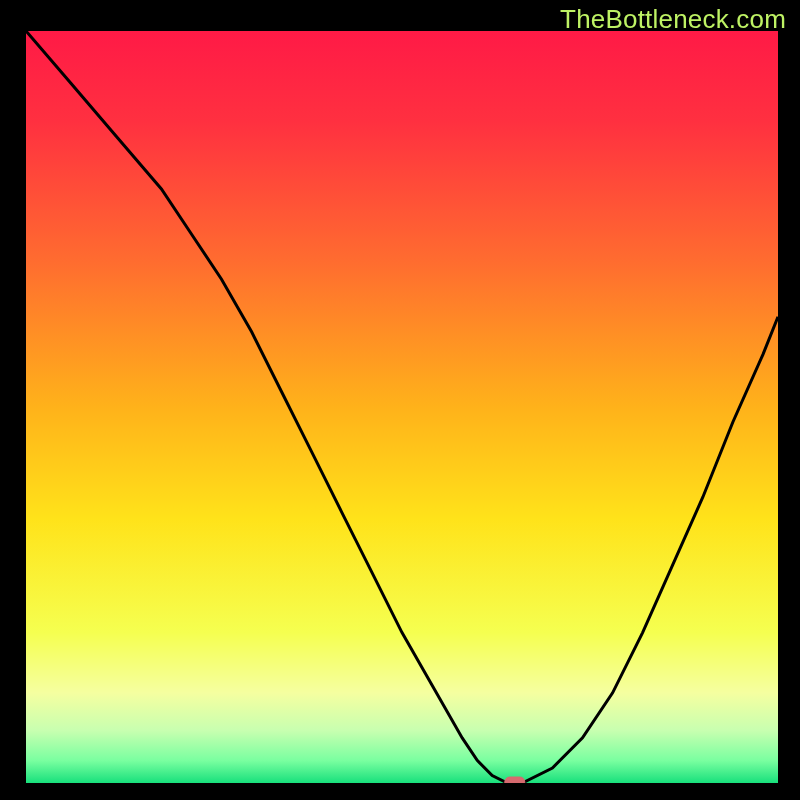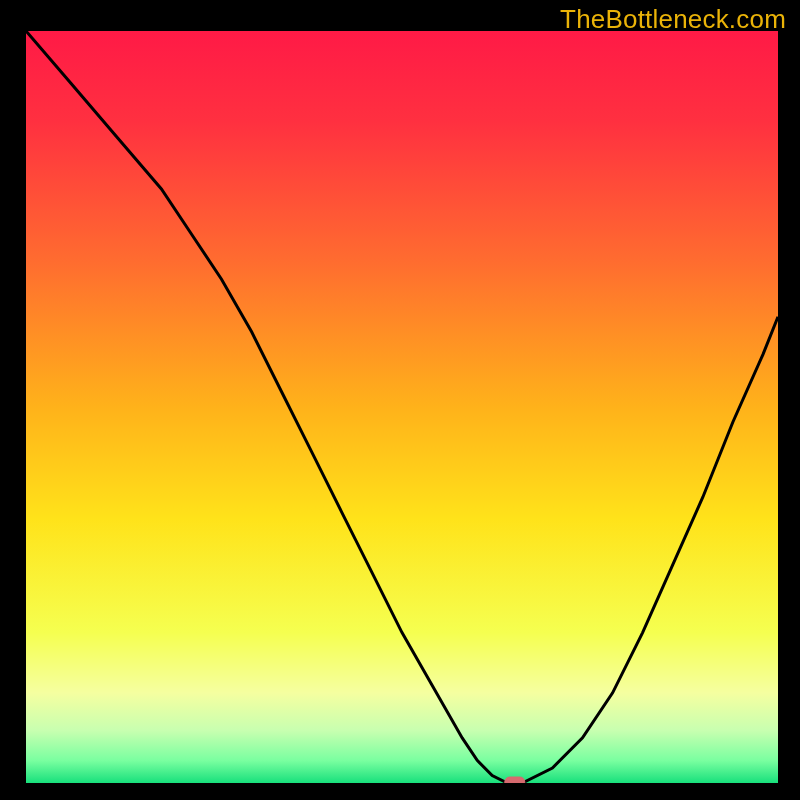--- a/index.html
+++ b/index.html
@@ -16,21 +16,21 @@
     left: 0;
     top: 0;
     width: 800px;
     height: 800px;
     background: #000;
   }
   .watermark {
     position: absolute;
     top: 4px;
     right: 14px;
-    color: #eab308;
+    color: #bef264;
     font-size: 26px;
     font-weight: 500;
     letter-spacing: 0.2px;
     user-select: none;
     z-index: 5;
   }
   svg.plot {
     position: absolute;
     left: 26px;
     top: 31px;

